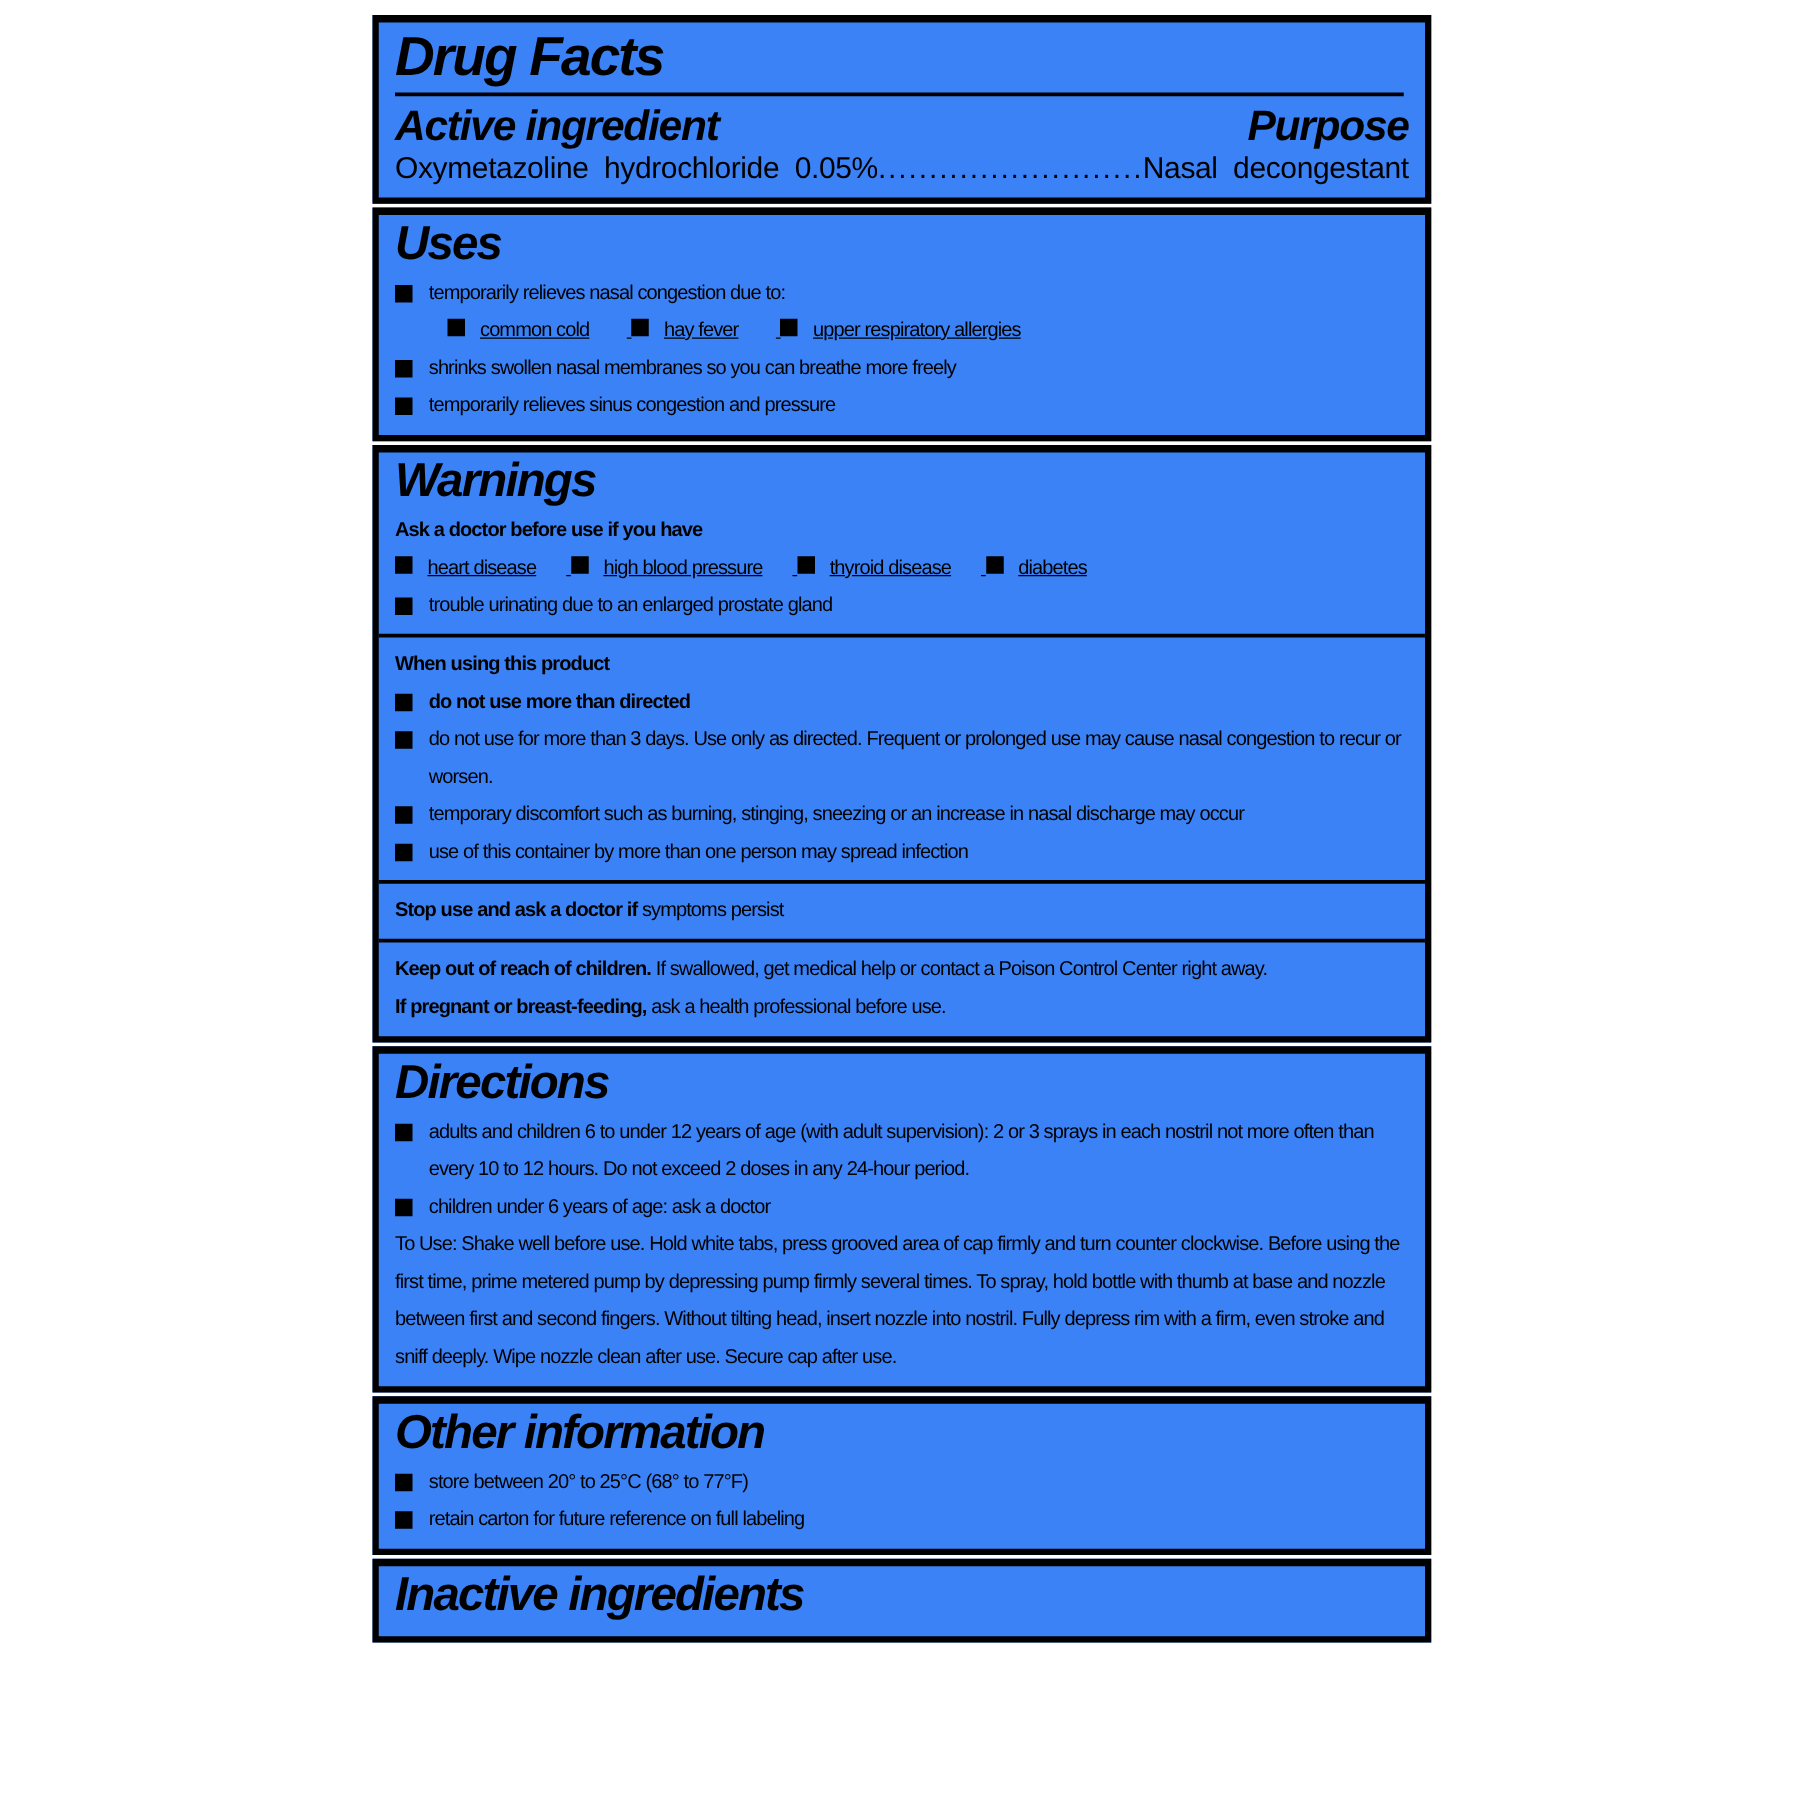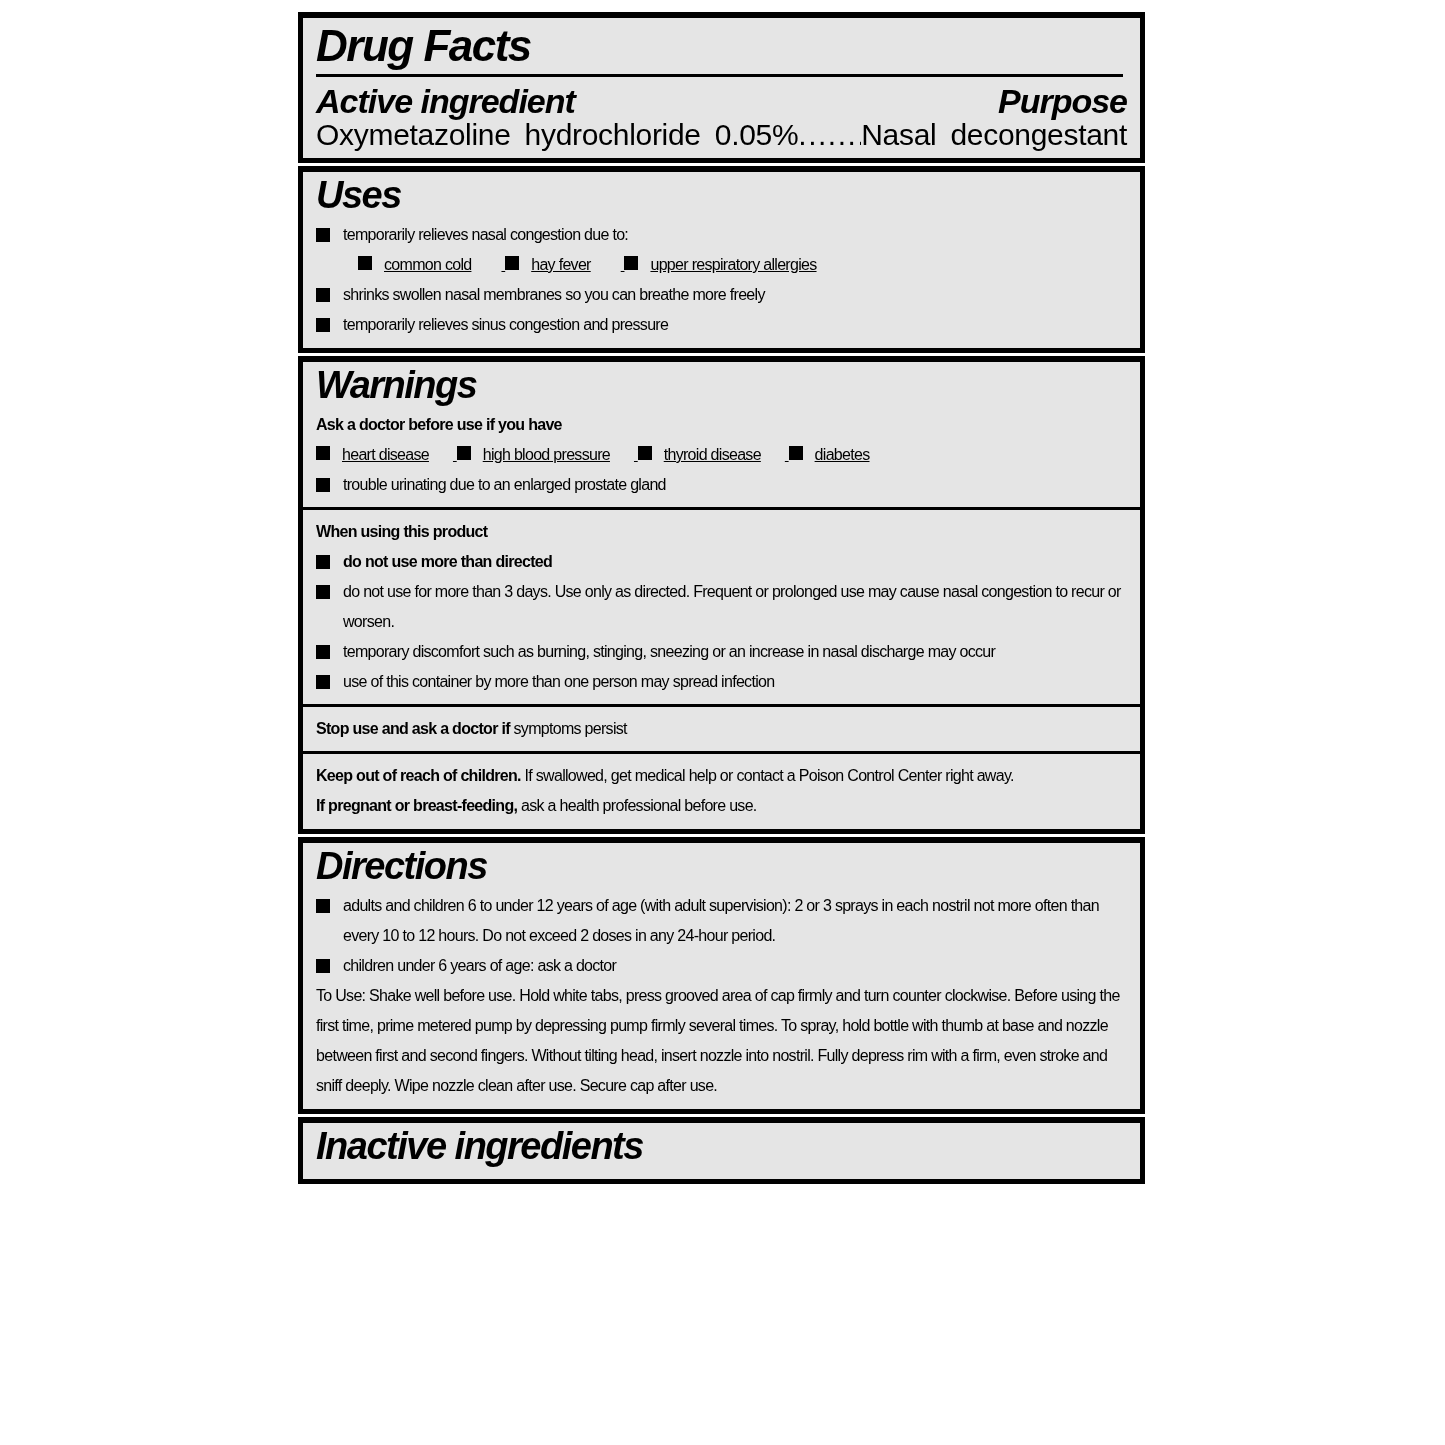--- a/index.html
+++ b/index.html
@@ -20,21 +20,21 @@
   }
   .label {
     position: absolute;
     left: 298px;
     top: 12px;
     width: 847px;
     box-sizing: border-box;
   }
   .box {
     box-sizing: border-box;
-    background: #e5e5e5;
+    background: #3b82f6;
     border: 5px solid #000;
     border-top-width: 6px;
     padding: 2px 13px 8px 13px;
   }
   .box + .box { margin-top: 3px; }
 
   .df-title {
     font-style: italic;
     font-weight: bold;
     font-size: 44px;
@@ -55,21 +55,21 @@
     font-weight: bold;
     font-size: 34px;
     line-height: 38px;
     letter-spacing: -1px;
     margin-top: 2px;
     gap: 32px;
   }
   .dotline {
     display: flex;
     align-items: baseline;
-    font-size: 30px;
+    font-size: 24px;
     line-height: 30px;
     letter-spacing: -0.3px;
     white-space: nowrap;
   }
   .dotline .side { word-spacing: 6px; }
   .dotline .dots {
     flex: 1 1 auto;
     overflow: hidden;
     white-space: nowrap;
     letter-spacing: 1.5px;
@@ -208,20 +208,31 @@
         <span class="sq"></span>
         <span>adults and children 6 to under 12 years of age (with adult supervision): 2 or 3 sprays in each nostril not more often than every 10 to 12 hours. Do not exceed 2 doses in any 24-hour period.</span>
       </div>
       <div class="li">
         <span class="sq"></span>
         <span>children under 6 years of age: ask a doctor</span>
       </div>
       <p class="body-text">To Use: Shake well before use. Hold white tabs, press grooved area of cap firmly and turn counter clockwise.  Before using the first time, prime metered pump by depressing pump firmly several times. To spray, hold bottle with thumb at base and nozzle between first and second fingers. Without tilting head, insert nozzle into nostril. Fully depress rim with a firm, even stroke and sniff deeply. Wipe nozzle clean after use. Secure cap after use.</p>
     </div>
 
+    <div class="box">
+      <div class="h2">Other information</div>
+      <div class="li">
+        <span class="sq"></span>
+        <span>store between 20° to 25°C (68° to 77°F)</span>
+      </div>
+      <div class="li">
+        <span class="sq"></span>
+        <span>retain carton for future reference on full labeling</span>
+      </div>
+    </div>
 
     <div class="box">
       <div class="h2">Inactive ingredients</div>
 
     </div>
 
   </div>
 </div>
 
 </body></html>

